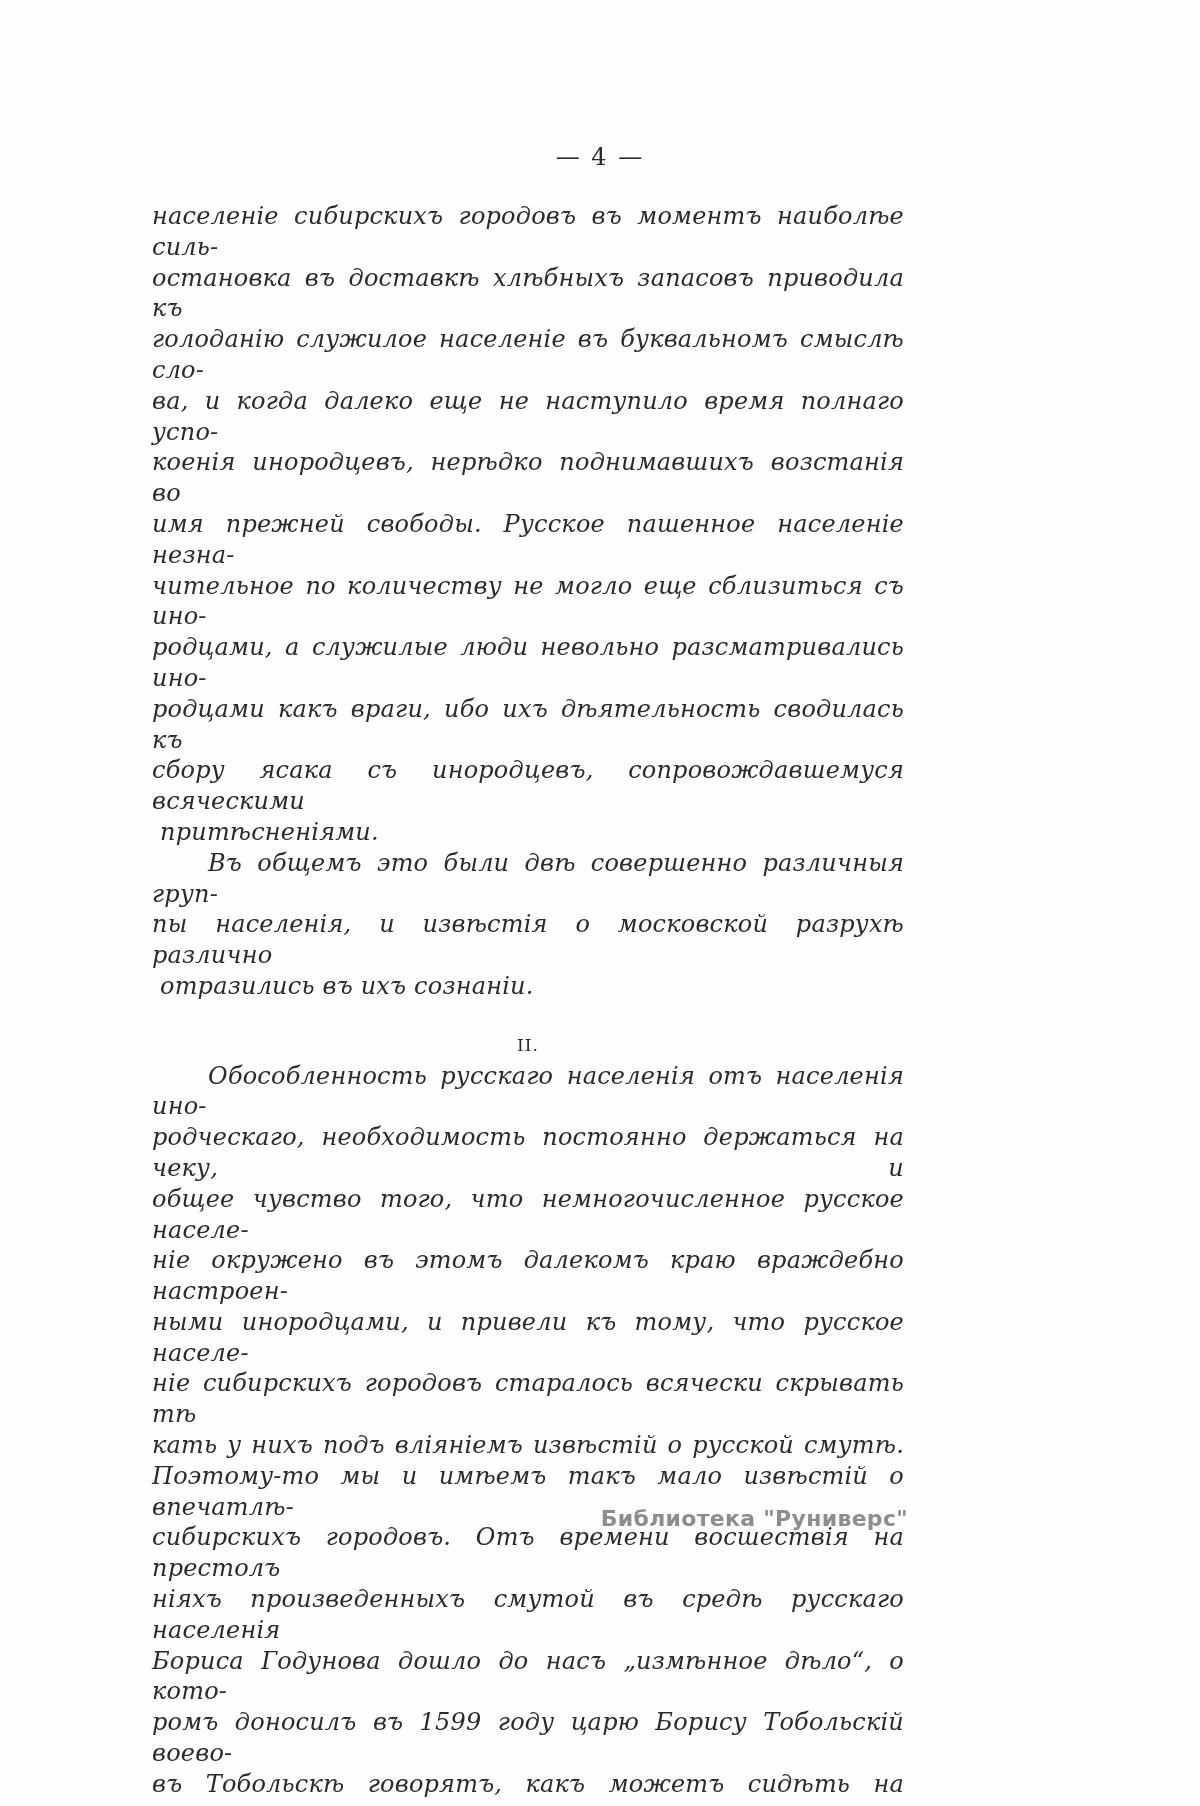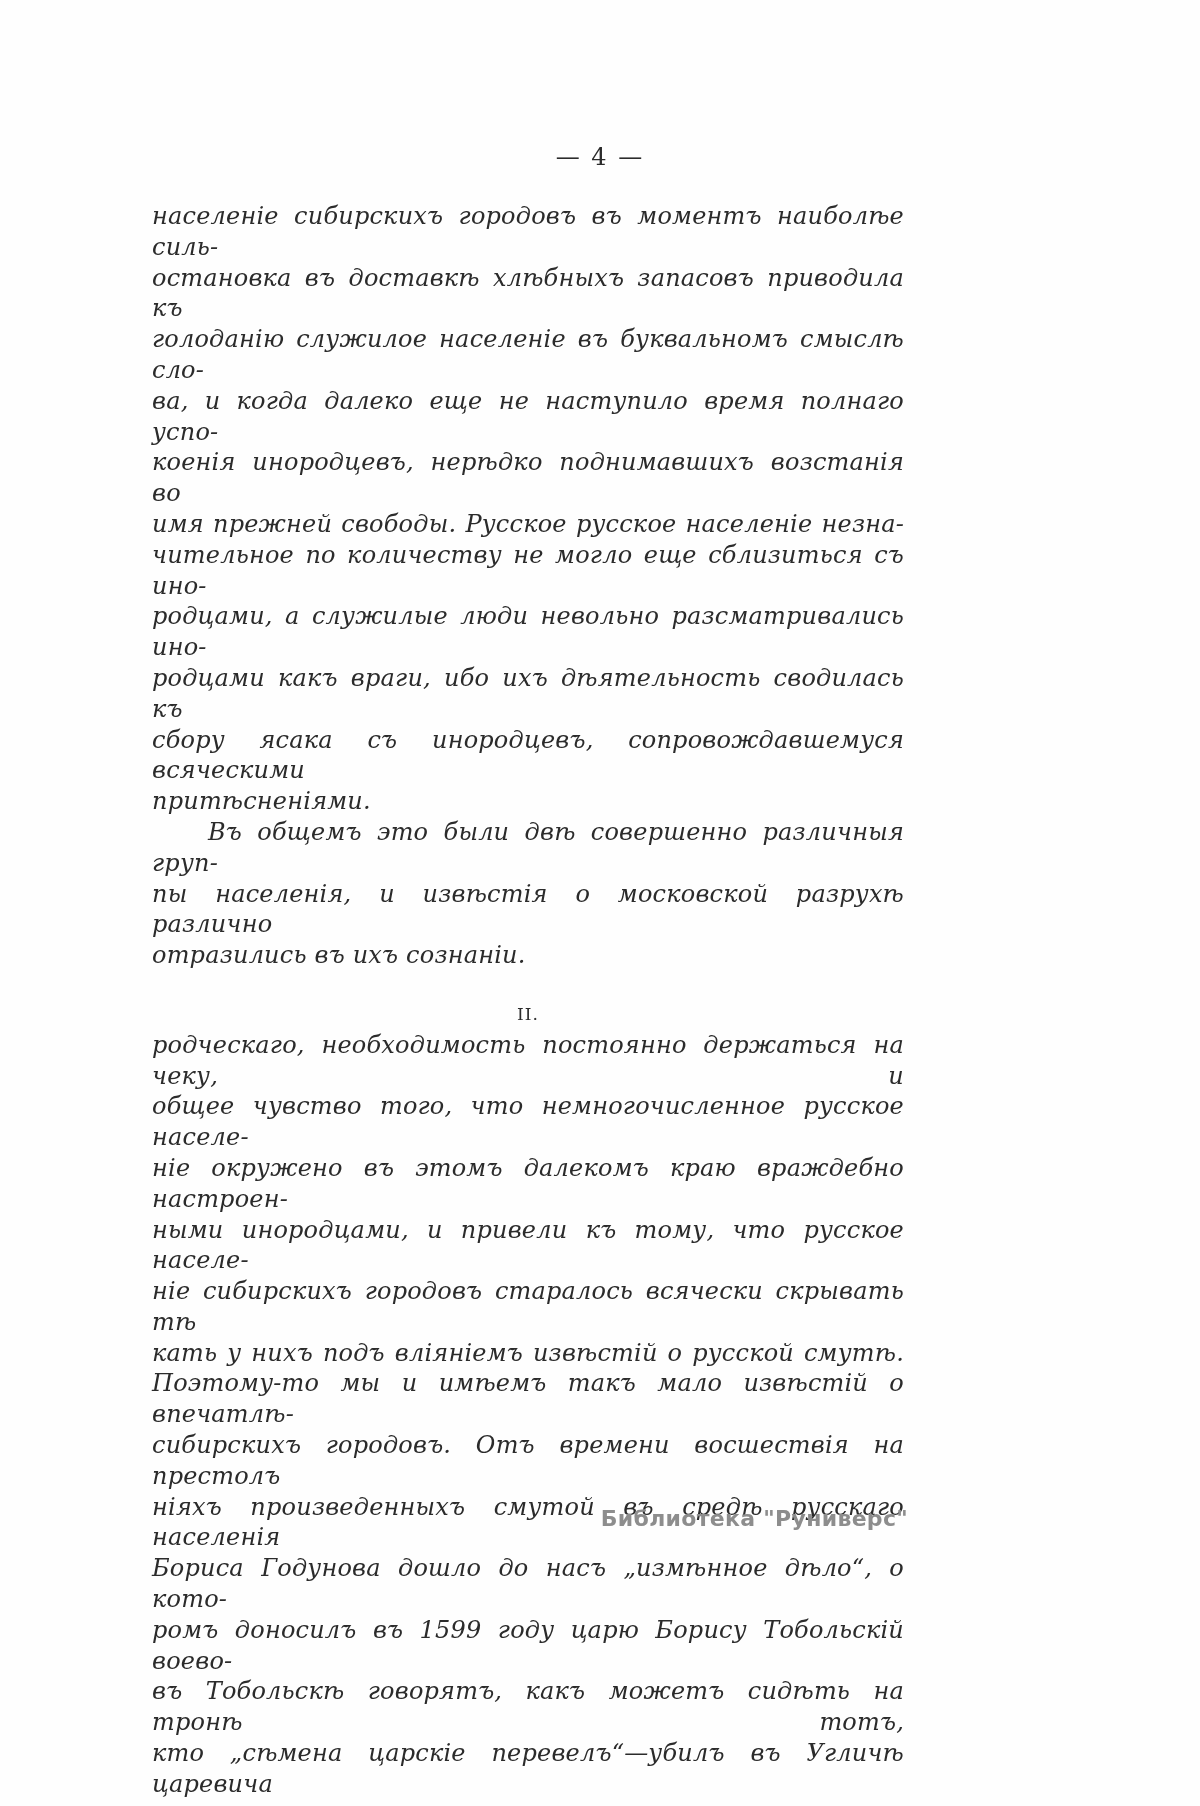--- a/index.html
+++ b/index.html
@@ -31,20 +31,21 @@
     letter-spacing: 0.2px;
   }
   .line {
     text-align: justify;
     text-align-last: justify;
     white-space: normal;
     font-style: italic;
   }
   .line.last {
     text-align-last: left;
+    margin-left: 8px;
   }
   .line.indent {
     text-indent: 56px;
   }
   .section-heading {
     text-align: center;
     font-size: 17px;
     margin-top: 28px;
     letter-spacing: 1px;
   }
@@ -67,34 +68,35 @@
 <div class="page">
   <div class="page-number">— 4 —</div>
 
   <div class="text-column" id="content">
       <div class="paragraph">
         <div class="line">населеніе сибирскихъ городовъ въ моментъ наиболѣе силь-</div>
         <div class="line">остановка въ доставкѣ хлѣбныхъ запасовъ приводила къ</div>
         <div class="line">голоданію служилое населеніе въ буквальномъ смыслѣ сло-</div>
         <div class="line">ва, и когда далеко еще не наступило время полнаго успо-</div>
         <div class="line">коенія инородцевъ, нерѣдко поднимавшихъ возстанія во</div>
-        <div class="line">имя прежней свободы. Русское русское населеніе незна-</div>
+        <div class="line">имя прежней свободы. Русское пашенное населеніе незна-</div>
         <div class="line">чительное по количеству не могло еще сблизиться съ ино-</div>
         <div class="line">родцами, а служилые люди невольно разсматривались ино-</div>
         <div class="line">родцами какъ враги, ибо ихъ дѣятельность сводилась къ</div>
         <div class="line">сбору ясака съ инородцевъ, сопровождавшемуся всяческими</div>
         <div class="line last">притѣсненіями.</div>
       </div>
       <div class="paragraph">
         <div class="line indent">Въ общемъ это были двѣ совершенно различныя груп-</div>
         <div class="line">пы населенія, и извѣстія о московской разрухѣ различно</div>
         <div class="line last">отразились въ ихъ сознаніи.</div>
       </div>
       <div class="section-heading">II.</div>
       <div class="paragraph">
+        <div class="line indent">Обособленность русскаго населенія отъ населенія ино-</div>
         <div class="line">родческаго, необходимость постоянно держаться на чеку, и</div>
         <div class="line">общее чувство того, что немногочисленное русское населе-</div>
         <div class="line">ніе окружено въ этомъ далекомъ краю враждебно настроен-</div>
         <div class="line">ными инородцами, и привели къ тому, что русское населе-</div>
         <div class="line">ніе сибирскихъ городовъ старалось всячески скрывать тѣ</div>
         <div class="line">кать у нихъ подъ вліяніемъ извѣстій о русской смутѣ.</div>
         <div class="line">Поэтому-то мы и имѣемъ такъ мало извѣстій о впечатлѣ-</div>
         <div class="line">сибирскихъ городовъ. Отъ времени восшествія на престолъ</div>
         <div class="line">ніяхъ произведенныхъ смутой въ средѣ русскаго населенія</div>
         <div class="line">Бориса Годунова дошло до насъ „измѣнное дѣло“, о кото-</div>

